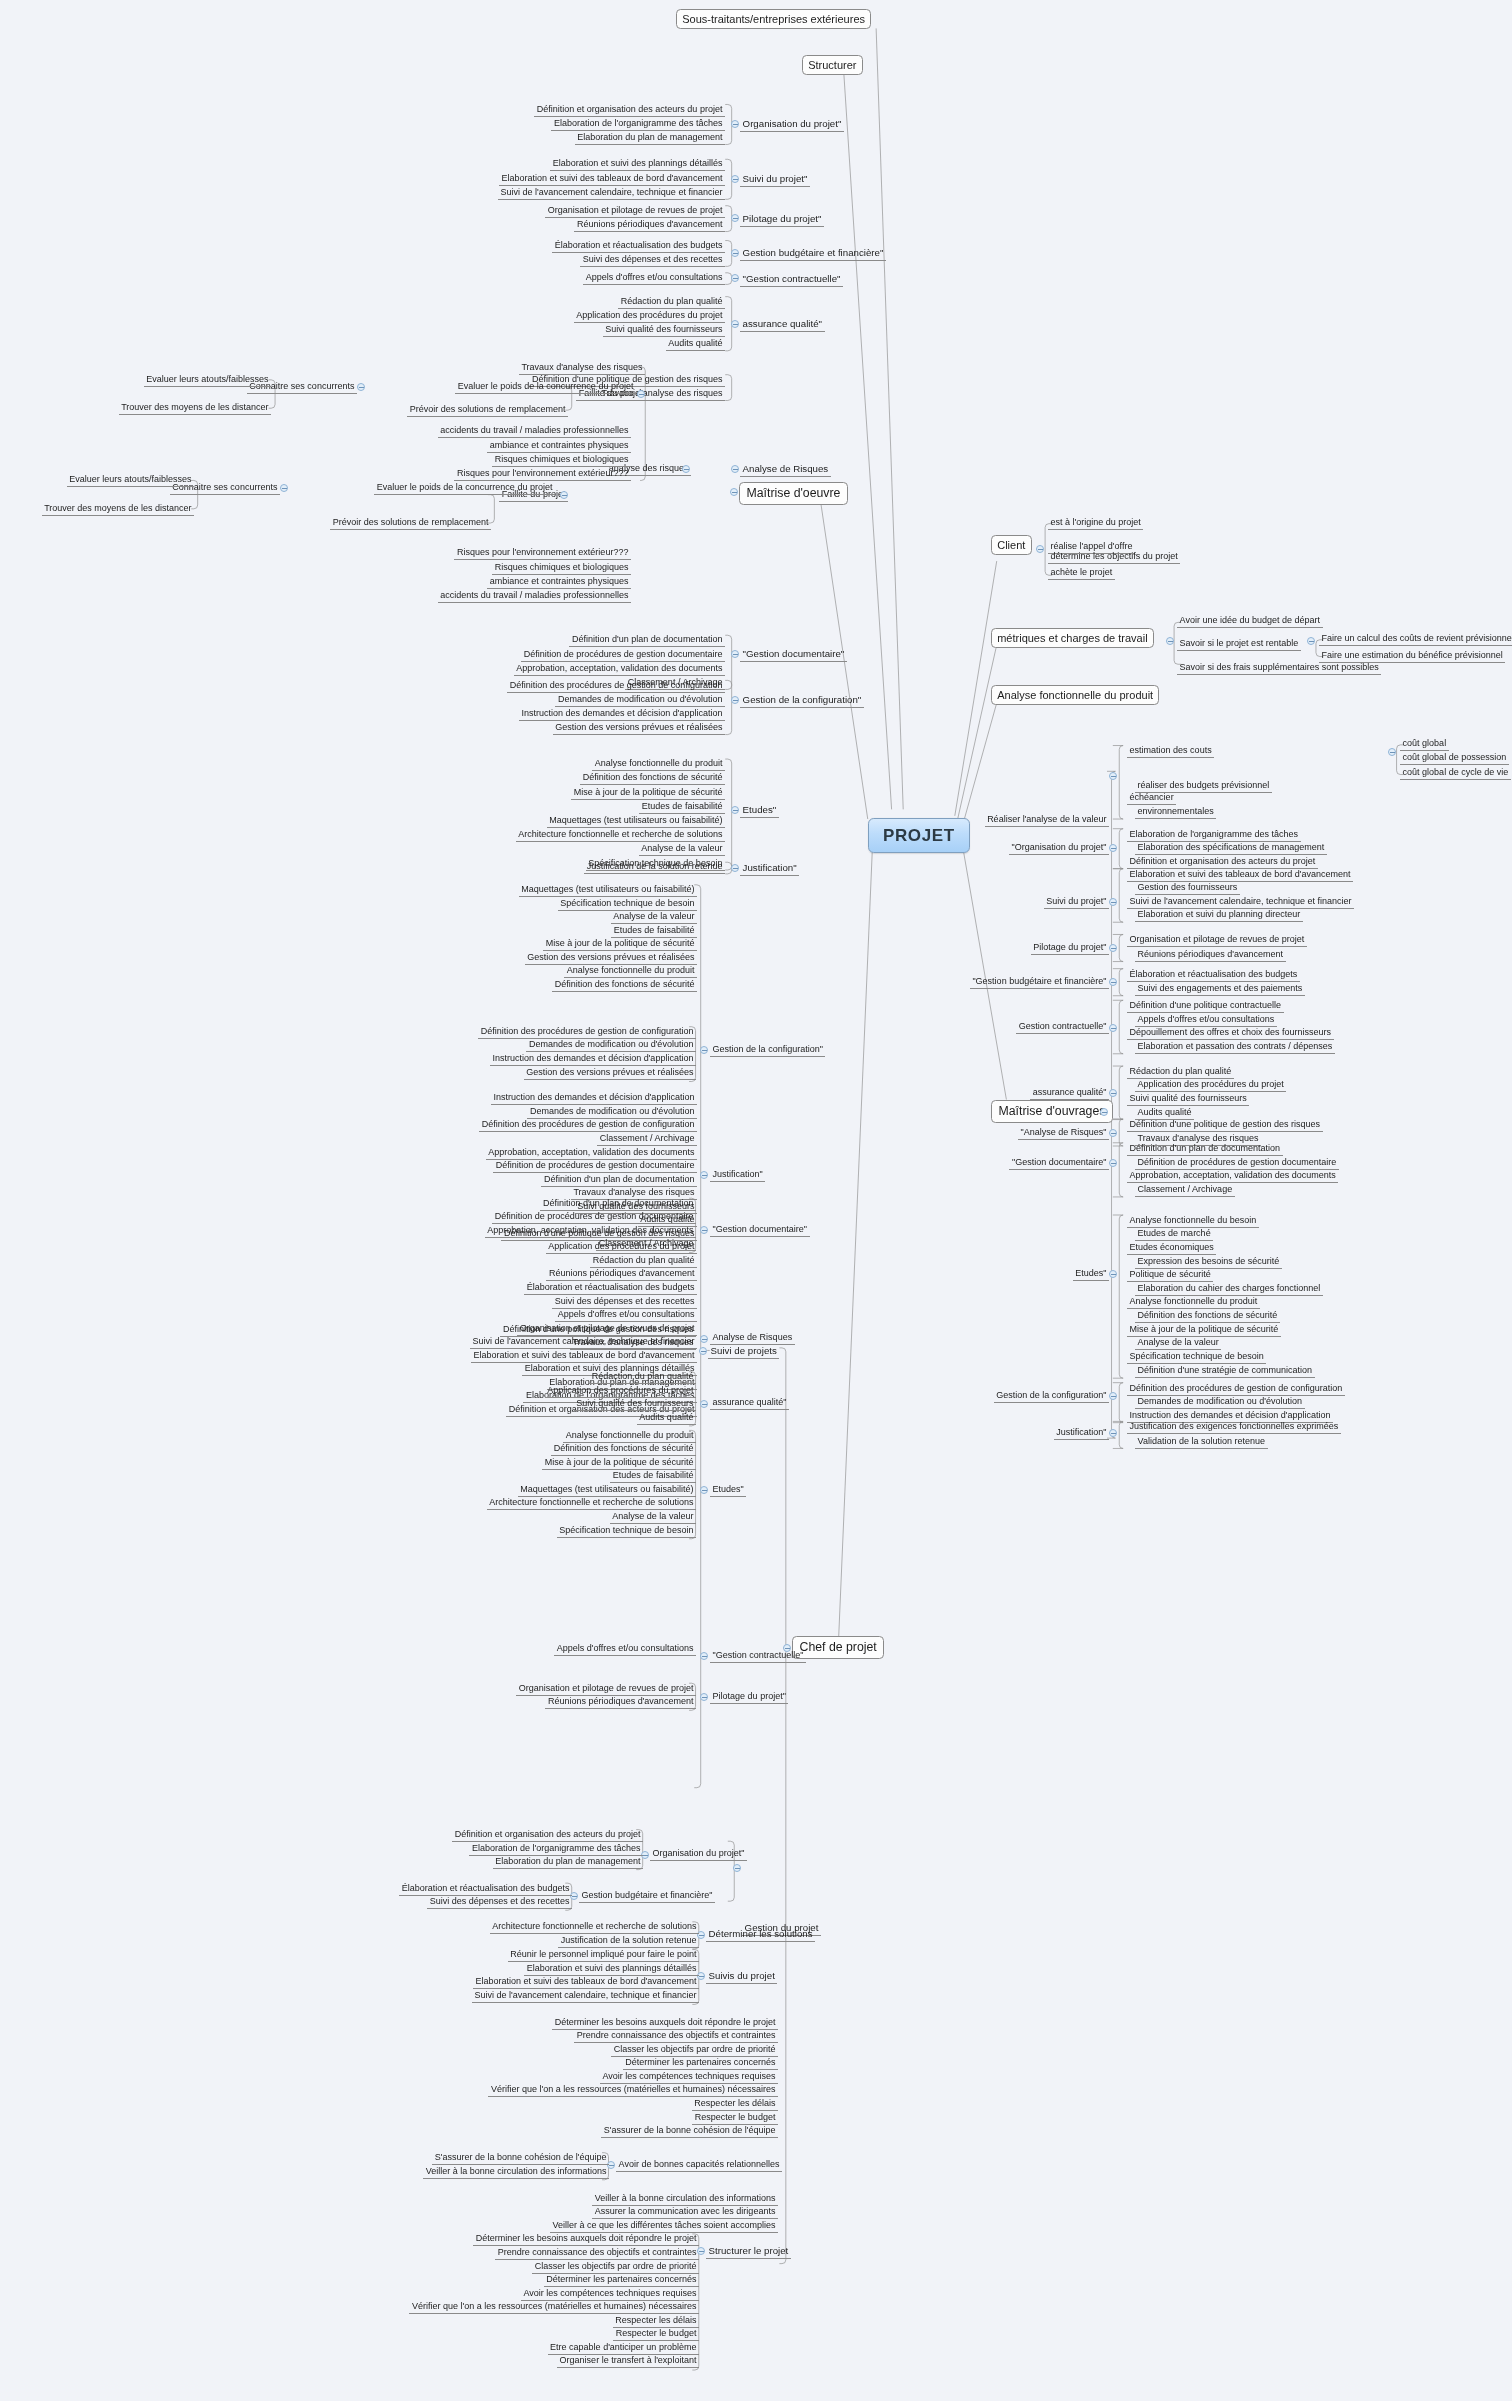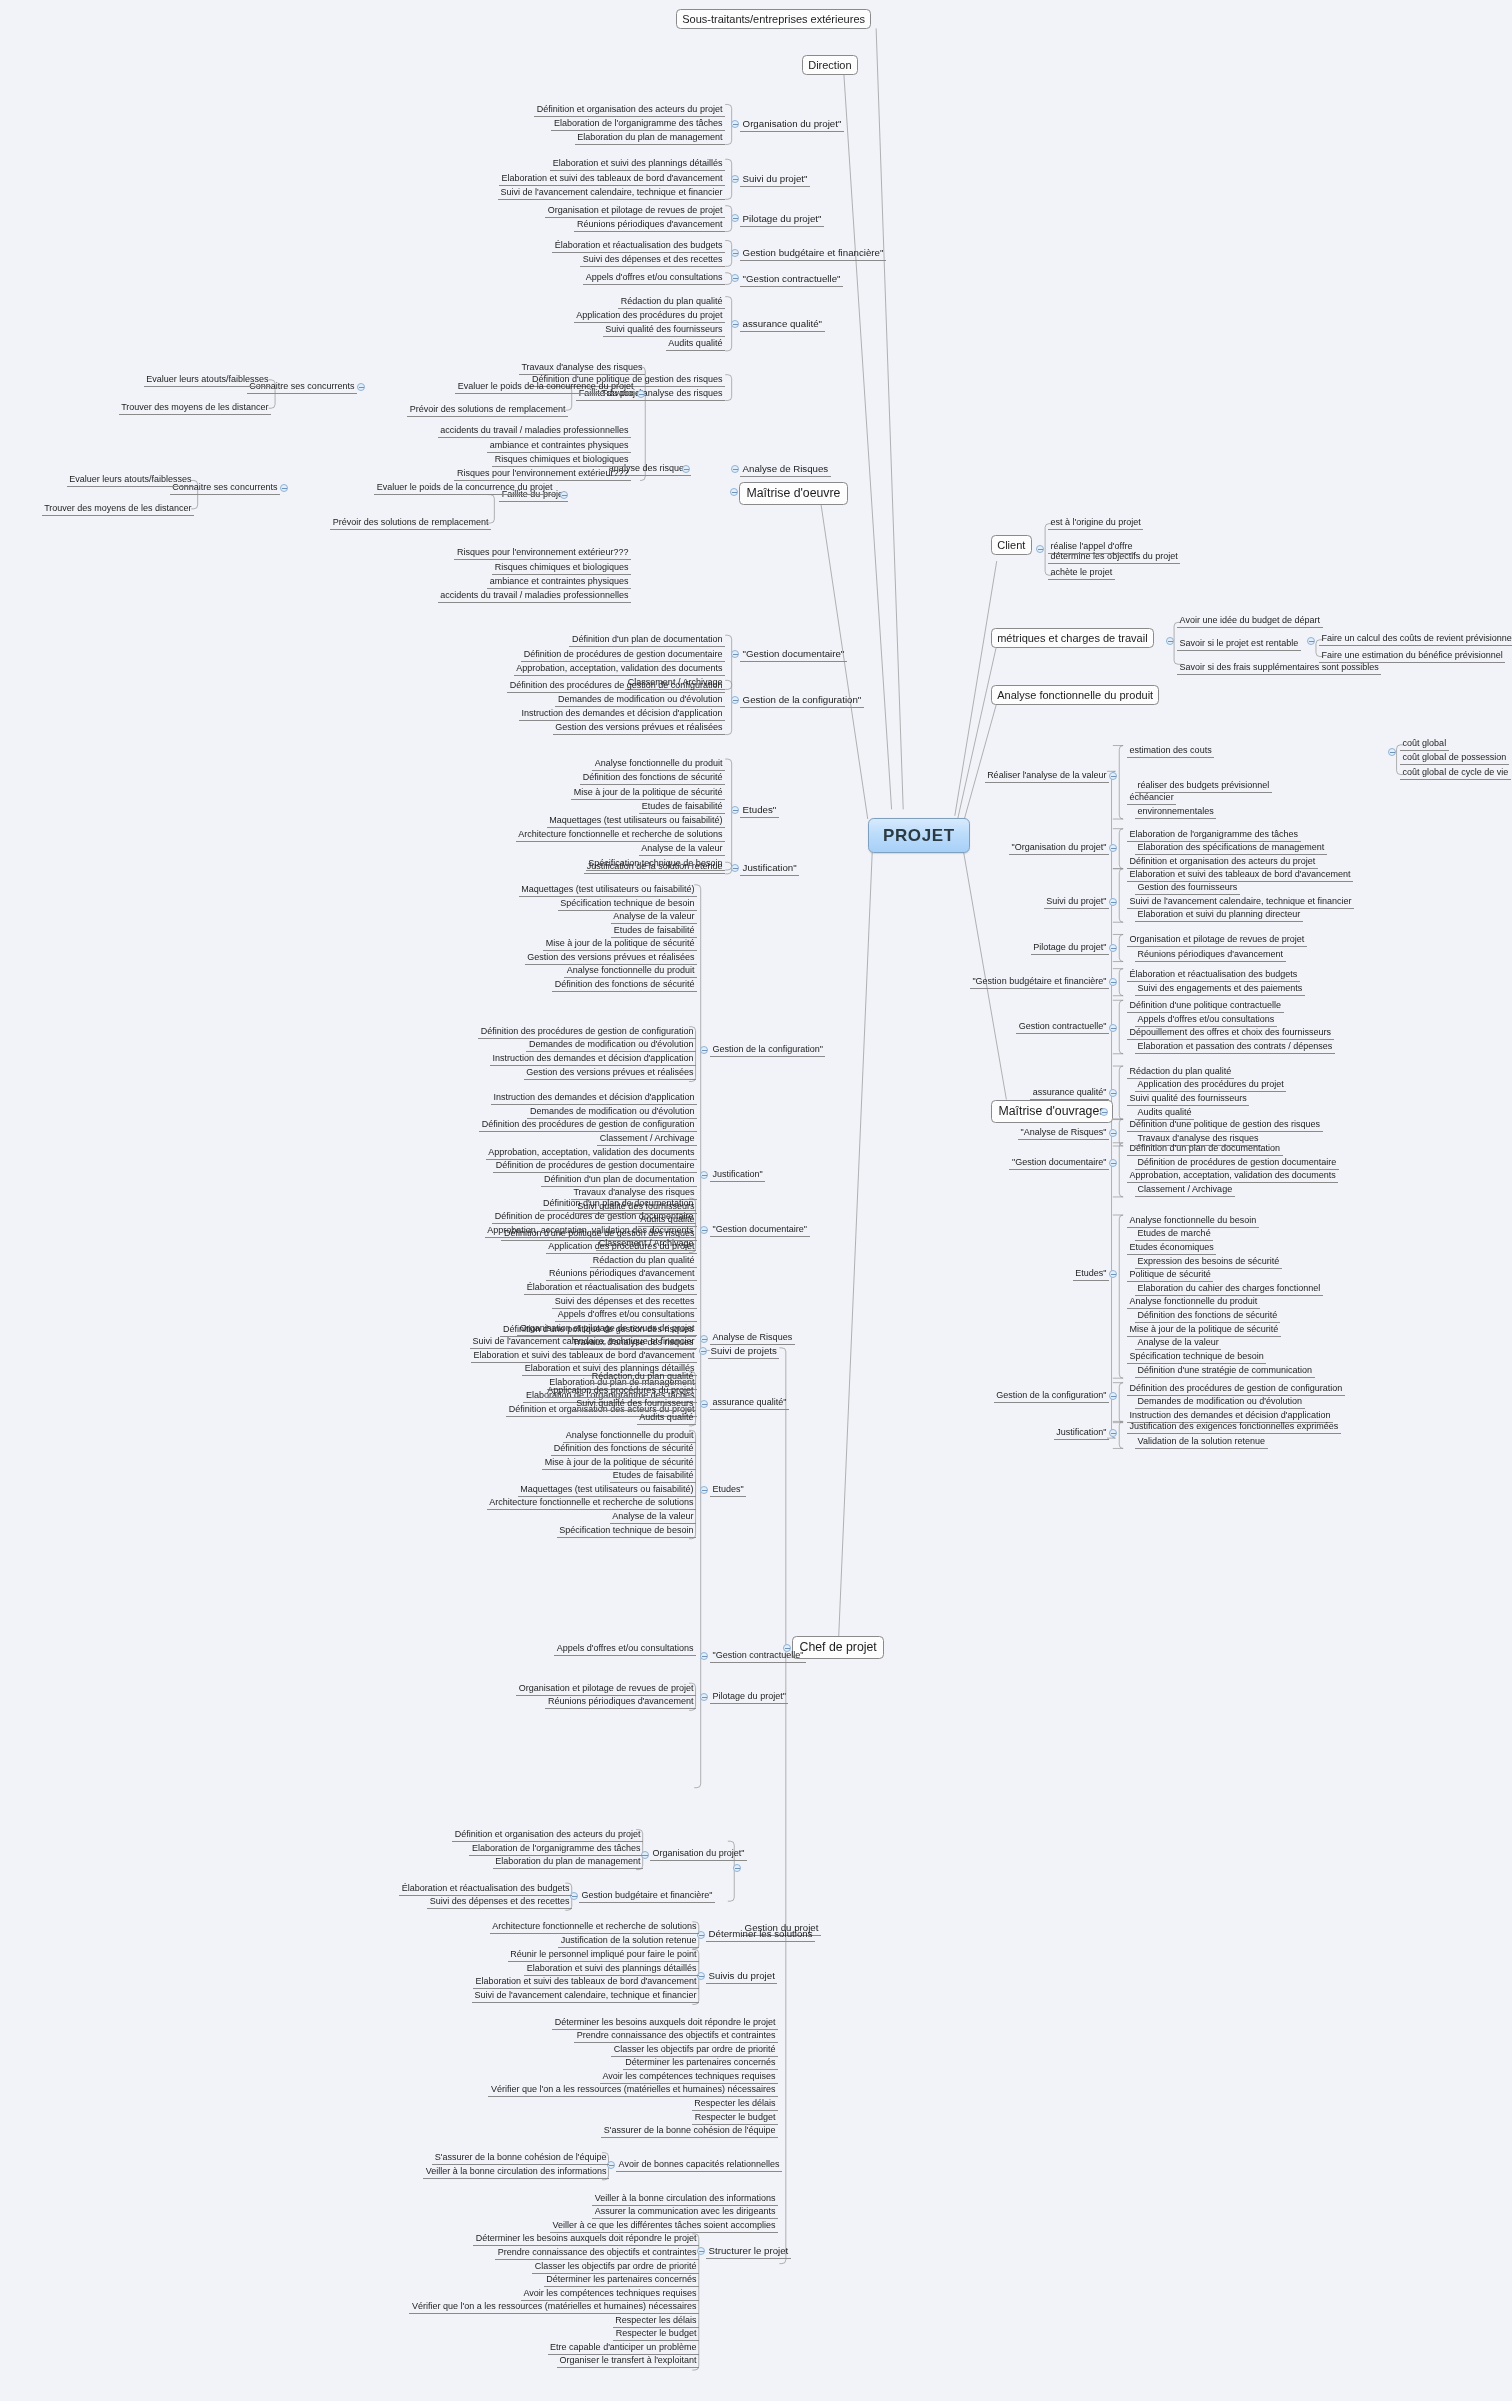--- a/index.html
+++ b/index.html
@@ -118,21 +118,21 @@
       <path d="M1128,2855 L1132,2855 Q1138,2855 1138,2861 L1138,2942 Q1138,2948 1132,2948 L1128,2948" stroke="#8a8a8a" stroke-width="1" fill="none"></path>
       <path d="M1073,2980 L1077,2980 Q1083,2980 1083,2986 L1083,3016 Q1083,3022 1077,3022 L1073,3022" stroke="#8a8a8a" stroke-width="1" fill="none"></path>
       <path d="M1073,3023 L1077,3023 Q1083,3023 1083,3029 L1083,3102 Q1083,3108 1077,3108 L1073,3108" stroke="#8a8a8a" stroke-width="1" fill="none"></path>
       <path d="M933,3338 L937,3338 Q943,3338 943,3344 L943,3374 Q943,3380 937,3380 L933,3380" stroke="#8a8a8a" stroke-width="1" fill="none"></path>
       <path d="M1073,3464 L1077,3464 Q1083,3464 1083,3470 L1083,3669 Q1083,3675 1077,3675 L1073,3675" stroke="#8a8a8a" stroke-width="1" fill="none"></path>
       <path d="M1208,2090 L1212,2090 Q1218,2090 1218,2096 L1218,3504 Q1218,3510 1212,3510 L1208,3510" stroke="#8a8a8a" stroke-width="1" fill="none"></path>
     </svg>
   <div id="nodes">
       <div class="node root" id="root" style="left: 868px; top: 810px; margin-top: 8px;">PROJET</div>
       <div class="node bubble small" style="left: 676px; top: 9px;">Sous-traitants/entreprises extérieures</div>
-      <div class="node bubble small" style="left: 802px; top: 55px;">Direction</div>
+      <div class="node bubble small" style="left: 802px; top: 55px;">Structurer</div>
       <div class="node bubble" style="left: 739px; top: 482px;">Maîtrise d'oeuvre</div>
       <div class="collapse" style="left: 730px; top: 488px;"></div>
       <div class="node leaf" style="left: 740px; top: 117px; font-size: 9.7px;">Organisation du projet"</div>
       <div class="collapse" style="left: 731px; top: 120px;"></div>
       <div class="node leaf" style="top: 103px; right: 788px; font-size: 9px;">Définition et organisation des acteurs du projet</div>
       <div class="node leaf" style="top: 117px; right: 788px; font-size: 9px;">Elaboration de l'organigramme des tâches</div>
       <div class="node leaf" style="top: 131px; right: 788px; font-size: 9px;">Elaboration du plan de management</div>
       <div class="node leaf" style="left: 740px; top: 172px; font-size: 9.7px;">Suivi du projet"</div>
       <div class="collapse" style="left: 731px; top: 175px;"></div>
       <div class="node leaf" style="top: 157px; right: 788px; font-size: 9px;">Elaboration et suivi des plannings détaillés</div>
@@ -221,21 +221,21 @@
       <div class="collapse" style="left: 1166px; top: 637px;"></div>
       <div class="node leaf" style="left: 1177px; top: 614px; font-size: 9px;">Avoir une idée du budget de départ</div>
       <div class="node leaf" style="left: 1177px; top: 637px; font-size: 9px;">Savoir si le projet est rentable</div>
       <div class="node leaf" style="left: 1177px; top: 661px; font-size: 9px;">Savoir si des frais supplémentaires sont possibles</div>
       <div class="collapse" style="left: 1307px; top: 637px;"></div>
       <div class="node leaf" style="left: 1319px; top: 632px; font-size: 9px;">Faire un calcul des coûts de revient prévisionnels</div>
       <div class="node leaf" style="left: 1319px; top: 649px; font-size: 9px;">Faire une estimation du bénéfice prévisionnel</div>
       <div class="node bubble small" style="left: 991px; top: 685px;">Analyse fonctionnelle du produit</div>
       <div class="node bubble" style="left: 991px; top: 1100px;">Maîtrise d'ouvrages</div>
       <div class="collapse" style="left: 1100px; top: 1108px;"></div>
-      <div class="node leaf" style="top: 769px; right: 404px; font-size: 9px;">Réaliser l'analyse de la valeur</div>
+      <div class="node leaf" style="top: 813px; right: 404px; font-size: 9px;">Réaliser l'analyse de la valeur</div>
       <div class="collapse" style="left: 1109px; top: 772px;"></div>
       <div class="node leaf" style="left: 1127px; top: 744px; font-size: 9px;">estimation des couts</div>
       <div class="node leaf" style="left: 1135px; top: 779px; font-size: 9px;">réaliser des budgets prévisionnel</div>
       <div class="node leaf" style="left: 1127px; top: 791px; font-size: 9px;">échéancier</div>
       <div class="node leaf" style="left: 1135px; top: 805px; font-size: 9px;">environnementales</div>
       <div class="collapse" style="left: 1388px; top: 748px;"></div>
       <div class="node leaf" style="left: 1400px; top: 737px; font-size: 9px;">coût global</div>
       <div class="node leaf" style="left: 1400px; top: 751px; font-size: 9px;">coût global de possession</div>
       <div class="node leaf" style="left: 1400px; top: 766px; font-size: 9px;">coût global de cycle de vie</div>
       <div class="node leaf" style="top: 841px; right: 404px; font-size: 9px;">"Organisation du projet"</div>

